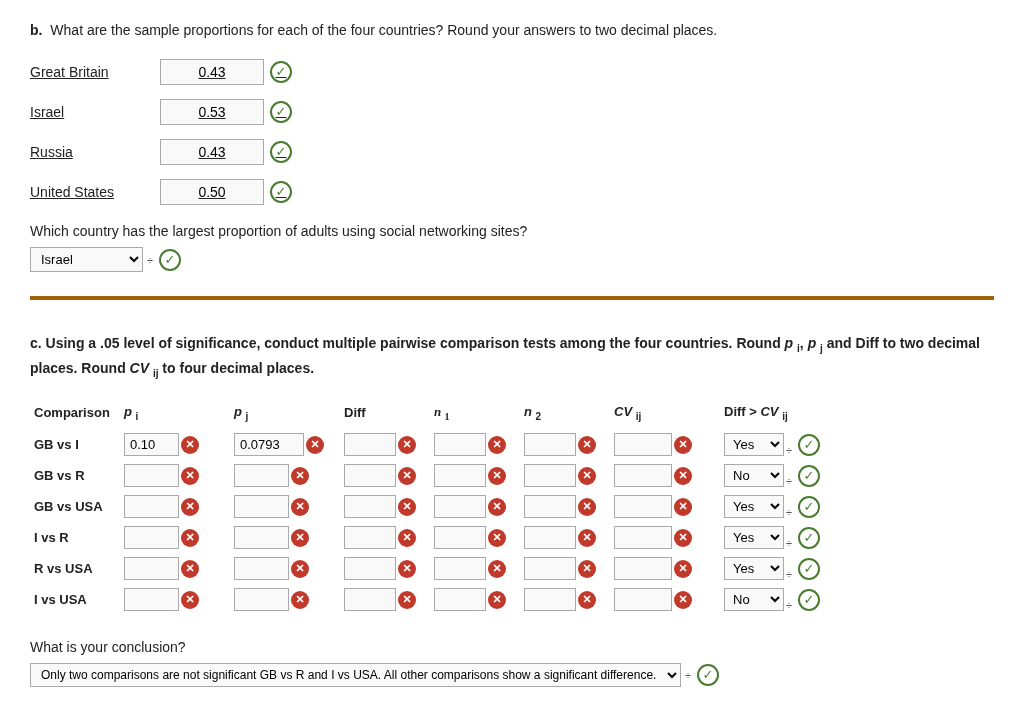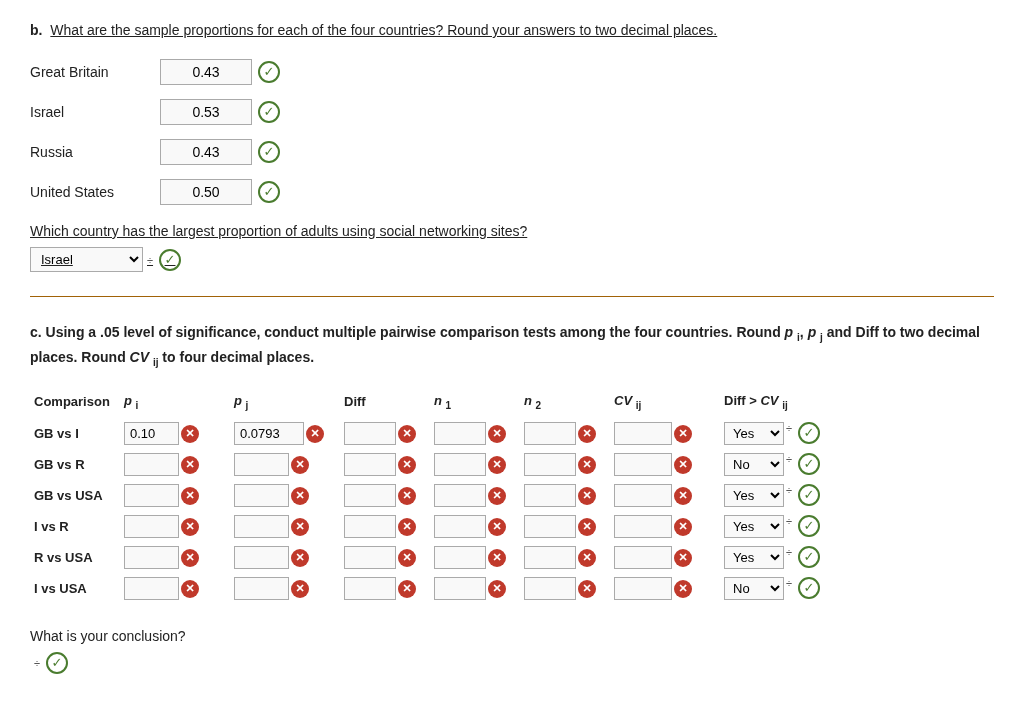--- a/index.html
+++ b/index.html
@@ -18,48 +18,47 @@
     .country-row {
       display: flex;
       align-items: center;
       margin-bottom: 14px;
     }
     .country-name {
       width: 130px;
       font-size: 14px;
     }
     .answer-input {
-      width: 92px;
+      width: 104px;
       border: 1px solid #aaa;
       padding: 4px 8px;
       font-size: 14px;
       text-align: center;
       background: #f9f9f9;
     }
     .question-block {
       margin-top: 20px;
       margin-bottom: 20px;
-      text-decoration: underline;
     }
     .select-row {
       display: flex;
       align-items: center;
       margin-top: 8px;
     }
     .answer-select {
       border: 1px solid #aaa;
       padding: 3px 6px;
       font-size: 13px;
       background: #f9f9f9;
       min-width: 100px;
     }
     .section-c {
       margin-top: 24px;
-      border-top: 1px solid #a16207;
-      padding-top: 24px;
+      border-top: 4px solid #a16207;
+      padding-top: 32px;
     }
     .section-c-label {
       font-weight: bold;
       line-height: 1.6;
       margin-bottom: 18px;
     }
     table.comparison-table {
       border-collapse: collapse;
       width: 100%;
       margin-top: 10px;
@@ -101,21 +100,21 @@
       margin-left: 2px;
       cursor: pointer;
       flex-shrink: 0;
     }
     .cell-group {
       display: inline-flex;
       align-items: center;
     }
     .diff-cv-cell {
       display: inline-flex;
-      align-items: flex-start;
+      align-items: flex-end;
     }
     .diff-cv-select {
       border: 1px solid #aaa;
       padding: 2px 4px;
       font-size: 13px;
       background: #f9f9f9;
       min-width: 60px;
     }
     .conclusion-block {
       margin-top: 24px;
@@ -148,24 +147,24 @@
       font-weight: bold;
       font-size: 13px;
       padding-right: 8px;
     }
   </style>
 </head>
 <body>
 
 <div class="section-label">
   <span style="font-weight:bold;">b.</span>
-  <span style="font-weight:normal; margin-left:4px;text-decoration:underline;">What are the sample proportions for each of the four countries? Round your answers to two decimal places.</span>
+  <span style="font-weight:normal; margin-left:4px;">What are the sample proportions for each of the four countries? Round your answers to two decimal places.</span>
 </div>
 
-<div style="margin-top:4px;">
+<div style="margin-top:4px;text-decoration:underline;">
 
   <div class="country-row">
     <span class="country-name">Great Britain</span>
     <input class="answer-input" type="text" value="0.43" style="">
     <span class="green-check">✓</span>
   </div>
   <div class="country-row">
     <span class="country-name">Israel</span>
     <input class="answer-input" type="text" value="0.53" style="">
     <span class="green-check">✓</span>
@@ -202,21 +201,21 @@
     <span> Using a .05 level of significance, conduct multiple pairwise comparison tests among the four countries. Round <span class="italic">p</span> <sub>i</sub>, <span class="italic">p</span> <sub>j</sub> and Diff to two decimal places. Round <span class="italic">CV</span> <sub>ij</sub> to four decimal places.</span>
   </div>
 
   <table class="comparison-table">
     <thead>
       <tr class="header-row">
         <th style="width:90px;"><span>Comparison</span></th>
         <th style="width:110px;"><span class="italic">p</span> <sub>i</sub></th>
         <th style="width:110px;"><span class="italic">p</span> <sub>j</sub></th>
         <th style="width:90px;"><span>Diff</span></th>
-        <th style="width:90px;"><span class="italic">n</span> <sub>1</sub></th>
+        <th style="width:90px;font-family:Liberation Serif, serif;"><span class="italic">n</span> <sub>1</sub></th>
         <th style="width:90px;"><span class="italic">n</span> <sub>2</sub></th>
         <th style="width:110px;"><span class="italic">CV</span> <sub>ij</sub></th>
         <th>Diff &gt; <span class="italic">CV</span> <sub>ij</sub></th>
       </tr>
     </thead>
     <tbody id="comparison-tbody">
     <tr>
           <td class="comp-label">GB vs I</td>
           <td>
     <span class="cell-group">
@@ -468,16 +467,19 @@
       <span class="green-check">✓</span>
     </span></td>
         </tr>
       </tbody>
   </table>
 </div>
 
 <div class="conclusion-block">
   <div style="margin-bottom:6px;">What is your conclusion?</div>
   <div class="select-row">
+    <select class="conclusion-select">
+      <option selected="">Only two comparisons are not significant GB vs R and I vs USA. All other comparisons show a significant difference.</option>
+    </select>
     <span style="margin-left:4px; font-size:11px; color:#555;">÷</span>
     <span class="green-check">✓</span>
   </div>
 </div>
 
 </body></html>

